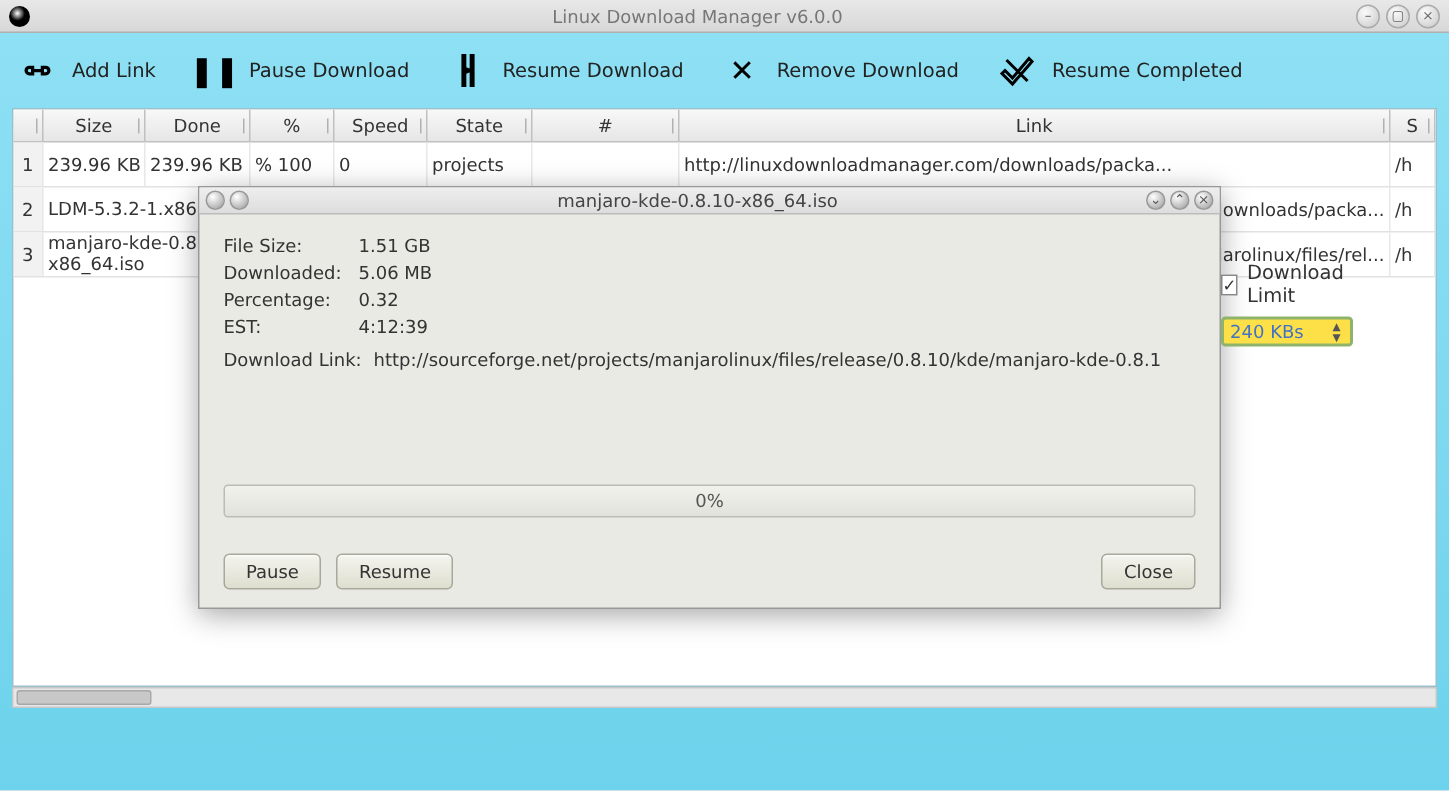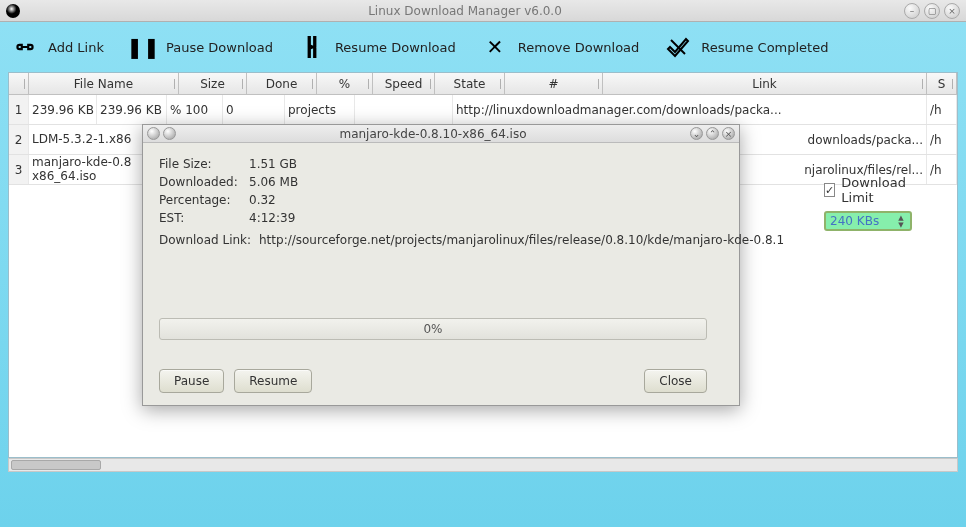--- a/index.html
+++ b/index.html
@@ -154,23 +154,23 @@
   left: 2px; top: 1px;
   width: 90px; height: 10px;
   background: #c8c8c8;
   border: 1px solid #a8a8a8;
   border-radius: 2px;
 }
 
 
 .dialog {
   position: absolute;
-  left: 142px;
+  left: 132px;
   top: 124px;
-  width: 598px;
+  width: 682px;
   height: 282px;
   background: #eaeae4;
   border: 1px solid #999;
   box-shadow: 0 4px 18px rgba(0,0,0,0.35);
 }
 .dialog .dlg-title {
   height: 18px;
   background: linear-gradient(to bottom, #eee, #ddd);
   display: flex;
   align-items: center;
@@ -193,24 +193,25 @@
   color: #444;
 }
 .dialog .dlg-title .dots-right {
   display: flex; gap: 3px;
 }
 .dialog .dlg-title .dots-right .dot {
   font-size: 9px; display:flex; align-items:center; justify-content:center; color:#555;
 }
 
 .dlg-body {
-  padding: 14px 32px 12px 16px;
+  padding: 14px 16px 12px 16px;
   height: calc(100% - 18px);
   display: flex;
   flex-direction: column;
+  gap: 12px;
 }
 .dlg-top {
   display: flex;
   gap: 40px;
 }
 .stats {
   font-size: 12px;
   color: #333;
 }
 .stats .row {
@@ -242,21 +243,21 @@
   display: flex;
   align-items: center;
   justify-content: center;
   font-size: 11px;
   color: #333;
 }
 .limit-box .spin {
   width: 88px; height: 20px;
   border: 2px solid #8fb36a;
   border-radius: 3px;
-  background: #86efac;
+  background: #fde047;
   display: flex;
   align-items: center;
   padding-left: 4px;
   font-size: 12px;
   color: #4472c4;
   position: relative;
 }
 .limit-box .spin .arrows {
   position: absolute;
   right: 2px; top: 1px;
@@ -277,21 +278,21 @@
   border: 1px solid #bcbcb4;
   border-radius: 3px;
   display: flex;
   align-items: center;
   justify-content: center;
   font-size: 12px;
   color: #555;
 }
 .dlg-buttons {
   display: flex;
-  margin-top: 29px;
+  margin-top: 12px;
   gap: 10px;
 }
 .dlg-buttons .spacer { flex:1; }
 .btn {
   height: 24px;
   padding: 0 14px;
   background: linear-gradient(to bottom, #f4f4ef, #dedecf);
   border: 1px solid #a8a89c;
   border-radius: 4px;
   font-size: 12px;
@@ -348,21 +349,20 @@
             <path d="M4 4l14 14" stroke="#000" stroke-width="2"></path>
           </svg>
       </span>
       <span>Resume Completed</span>
     </div>
   </div>
 
   <div class="table-wrap">
     <div class="thead">
       <div class="th col-idx"></div>
-      <div class="th col-fn">File Name</div>
       <div class="th col-sz">Size</div>
       <div class="th col-dn">Done</div>
       <div class="th col-pc">%</div>
       <div class="th col-sp">Speed</div>
       <div class="th col-st">State</div>
       <div class="th col-nm">#</div>
       <div class="th col-lk">Link</div>
       <div class="th col-s2">S</div>
     </div>
     <div class="tbody">

